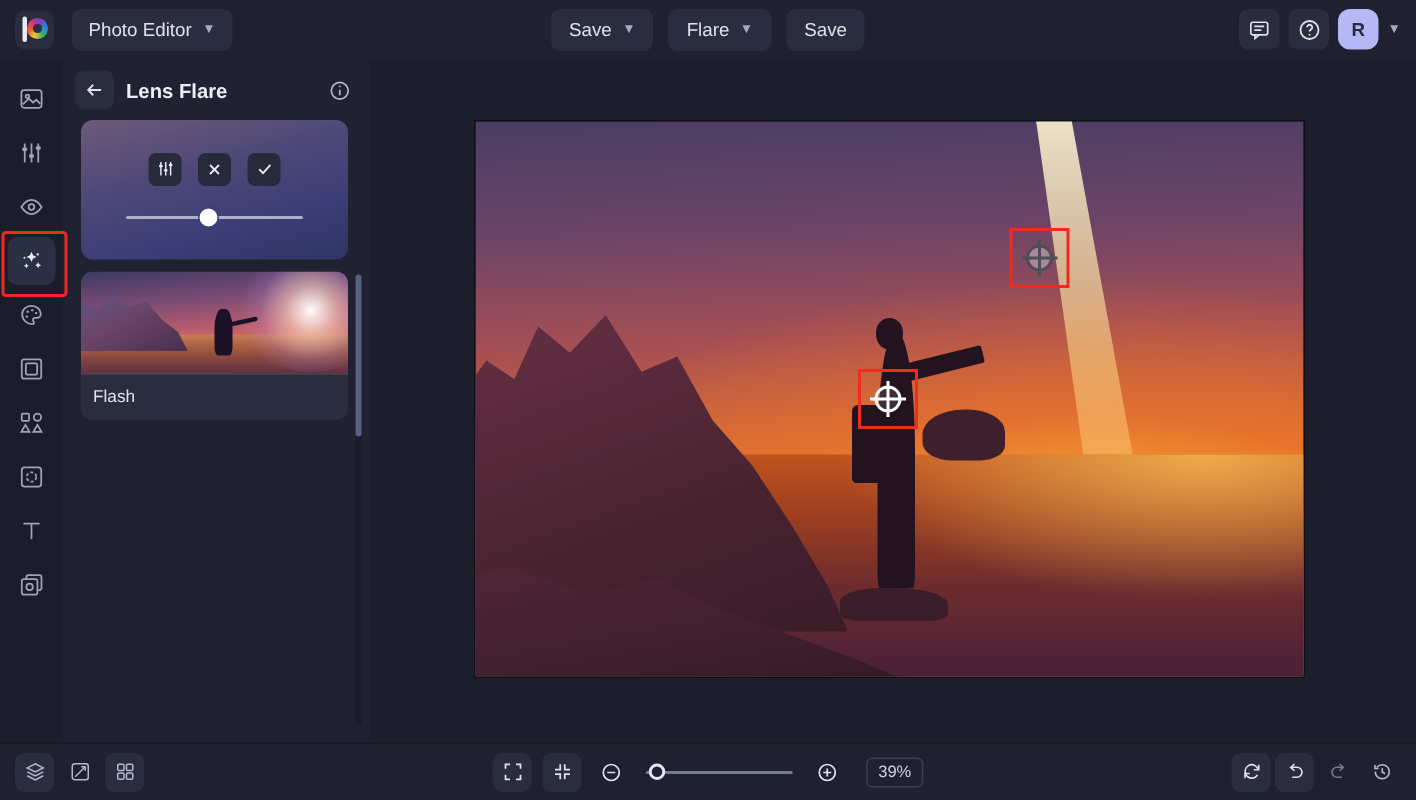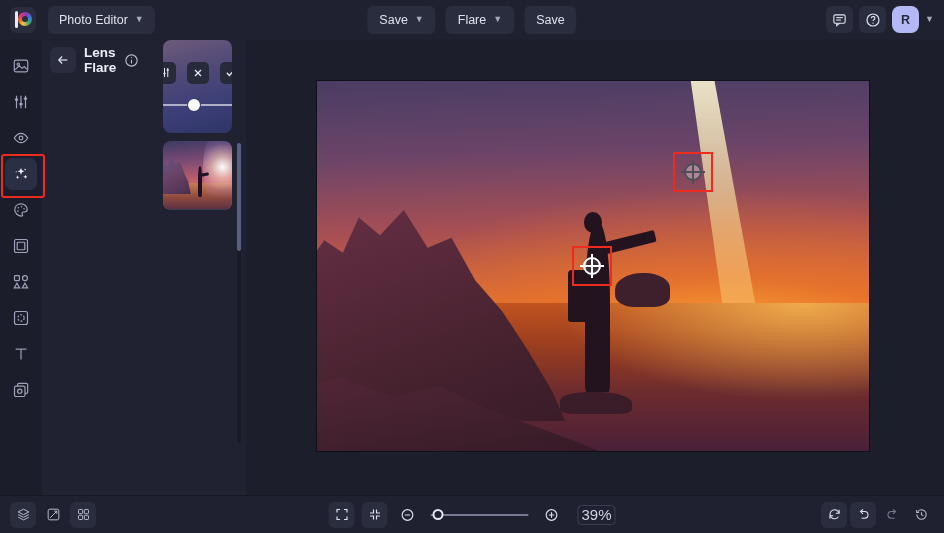--- a/index.html
+++ b/index.html
@@ -88,21 +88,21 @@
   .rail-item.active { background: #2b2f44; }
   .rail-item.marked::after {
     content: ""; position: absolute; left: -4px; top: -4px;
     width: 40px; height: 40px; border: 2.5px solid #ed2b1f; border-radius: 3px;
     pointer-events: none;
   }
 
   
   .panel {
     width: 204px; flex: 0 0 204px; background: #22243250;
-    background-color: #202232; display: flex; flex-direction: row;
+    background-color: #202232; display: flex; flex-direction: column;
     min-height: 0;
   }
   .panel-head {
     height: 40px; flex: 0 0 40px; display: flex; align-items: center;
     padding: 0 12px 0 8px; gap: 8px;
   }
   .back-btn {
     width: 26px; height: 26px; border-radius: 6px; background: #2a2d3e;
     display: flex; align-items: center; justify-content: center; flex: 0 0 26px;
   }
@@ -282,21 +282,21 @@
     position: absolute; top: 6px; left: 0; width: 100%; height: 2px;
     background: #757a93; border-radius: 1px;
   }
   .zoom-slider .knob {
     position: absolute; top: 1px; width: 11px; height: 11px; border-radius: 50%;
     background: #1f2130; border: 2px solid #e4e6f0;
   }
   .zoom-badge {
     min-width: 38px; height: 20px; border-radius: 4px; border: 1px solid #3a3e52;
     display: flex; align-items: center; justify-content: center;
-    color: #cfd3e2; font-size: 15px; margin-left: 6px;
+    color: #cfd3e2; font-size: 11px; margin-left: 6px;
   }
   svg { display: block; }
 </style>
 </head>
 <body>
 
 <div class="app">
 
   <div class="topbar">
     <div class="brand-logo">
@@ -492,20 +492,21 @@
         <div class="th-card">
           <div class="th-img">
             <div class="sky" style="background:linear-gradient(175deg,#3d3a63 0%,#7b4b74 30%,#c4606a 58%,#e07f4f 80%,#c96a47 100%)"></div>
             <div class="sea" style="background:linear-gradient(180deg,#c97b52 0%,#8e4a3d 55%,#5d3044 100%)"></div>
             <div class="flare" style="left:58%;top:-22%;width:56%;height:120%;background:radial-gradient(circle,rgba(255,255,255,0.98) 0%,rgba(255,220,200,0.55) 26%,rgba(190,140,220,0.22) 52%,rgba(0,0,0,0) 72%)"></div>
             <div class="cliff" style="background:linear-gradient(150deg,#5d5a8e 0%,#6b4468 50%,#4a2f4e 100%)"></div>
             <div class="figure"></div>
               <div class="figarm"></div>
           </div>
           <div class="th-sep"></div>
+          <div class="th-label">Flash</div>
         </div>
 
 
 
         <div class="scroll-track"></div>
         <div class="scroll-thumb"></div>
       </div>
     </div>
 
     <div class="canvas-wrap">

